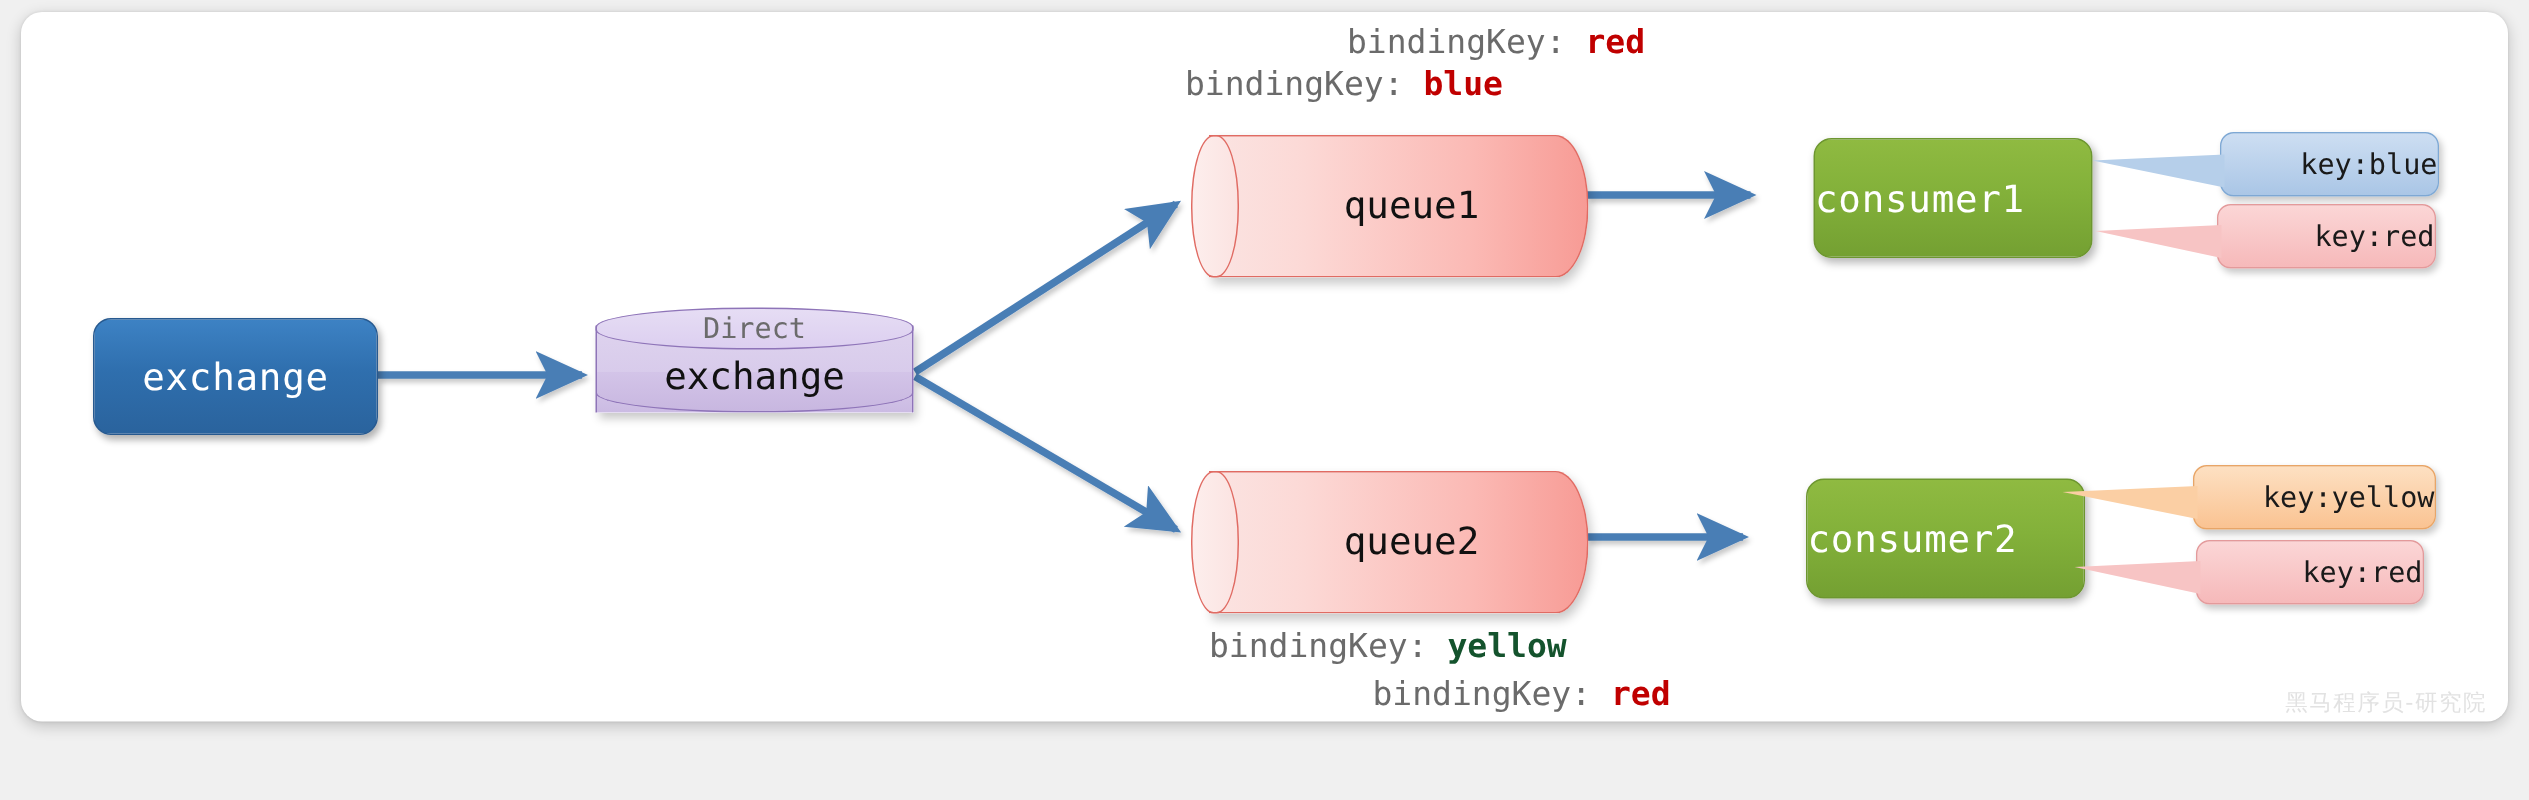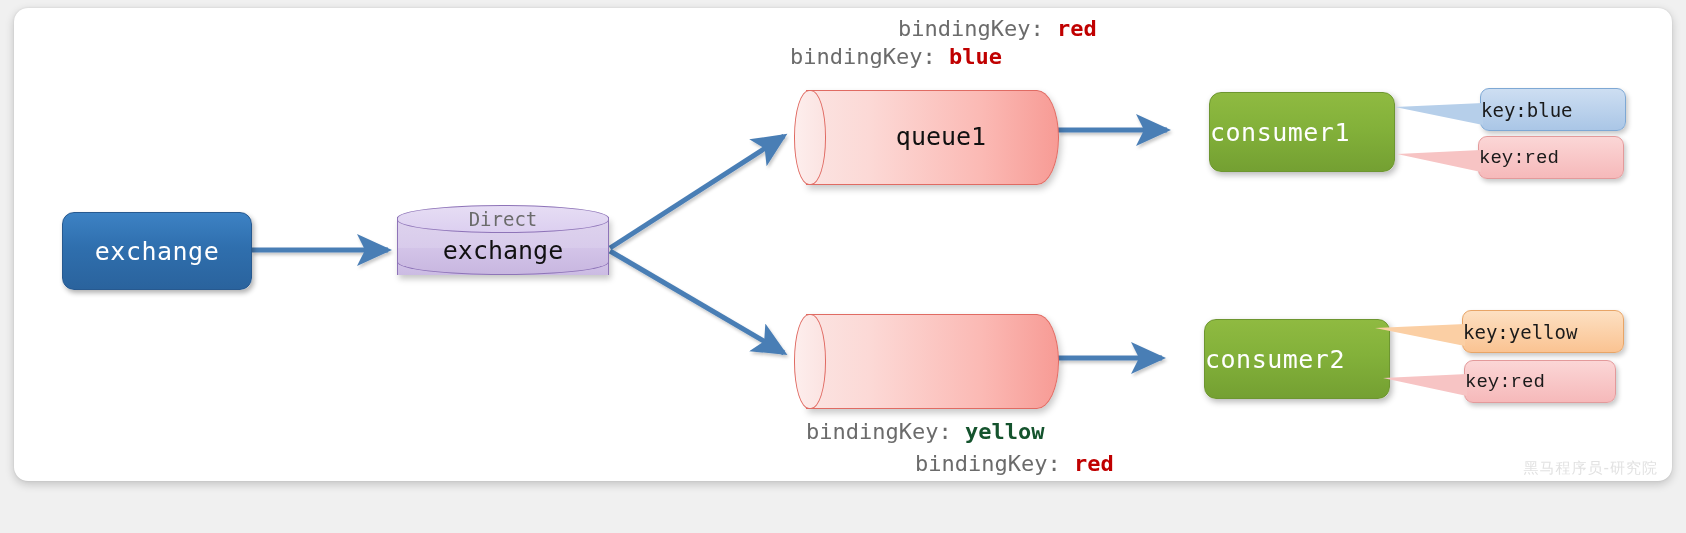--- a/index.html
+++ b/index.html
@@ -170,21 +170,21 @@
   #bk-blue-top   { left: 776px; top: 36px; text-align: right; }
   #bk-yellow-bot { left: 792px; top: 411px; }
   #bk-red-bot    { left: 901px; top: 443px; }
 
   
   .bubble {
     height: 41px;
     border-radius: 9px;
     display: flex;
     align-items: center;
-    justify-content: flex-start;
+    justify-content: flex-end;
     font-size: 19px;
     color: #1a1a1a;
     box-shadow: 2px 3px 5px rgba(0,0,0,0.22);
   }
   .bubble .tail {
     position: absolute;
     width: 0; height: 0;
   }
   .b-blue {
     background: linear-gradient(to bottom, #cddef2, #aac6e6);
@@ -192,21 +192,20 @@
   }
   .b-blue .tail {
     left: -86px; top: 14px;
     border-top: 4px solid transparent;
     border-bottom: 18px solid transparent;
     border-right: 88px solid #b6cfea;
   }
   .b-red {
     background: linear-gradient(to bottom, #fbd6d6, #f6b9ba);
     border: 1px solid #e39a9b;
-    font-family: Liberation Mono, monospace;
   }
   .b-red .tail {
     left: -82px; top: 13px;
     border-top: 4px solid transparent;
     border-bottom: 18px solid transparent;
     border-right: 84px solid #f7c4c4;
   }
   .b-orange {
     background: linear-gradient(to bottom, #fde0c2, #fac392);
     border: 1px solid #e8a567;
@@ -271,20 +270,21 @@
 
   <div id="queue1" class="queue abs">
     <div class="qbody"></div>
     <div class="qcap"></div>
     <div class="qlabel">queue1</div>
   </div>
 
   <div id="queue2" class="queue abs">
     <div class="qbody"></div>
     <div class="qcap"></div>
+    <div class="qlabel">queue2</div>
   </div>
 
   <div id="consumer1" class="consumer abs">
     <span>consumer1</span>
   </div>
   <div id="consumer2" class="consumer abs">
     <span>consumer2</span>
   </div>
 
   <div id="bk-red-top" class="bk abs">

